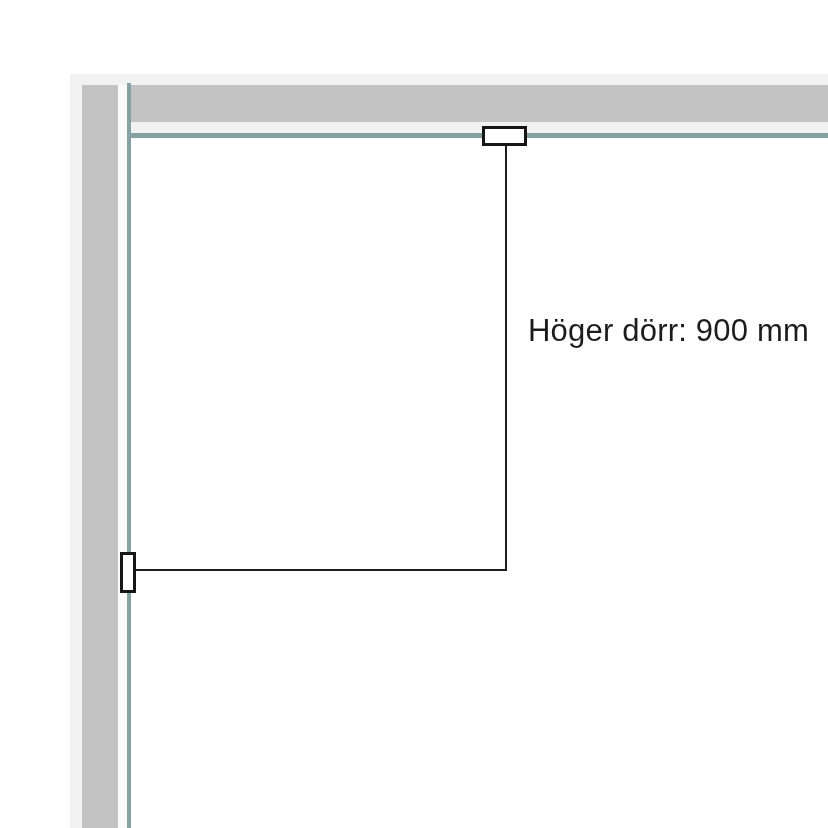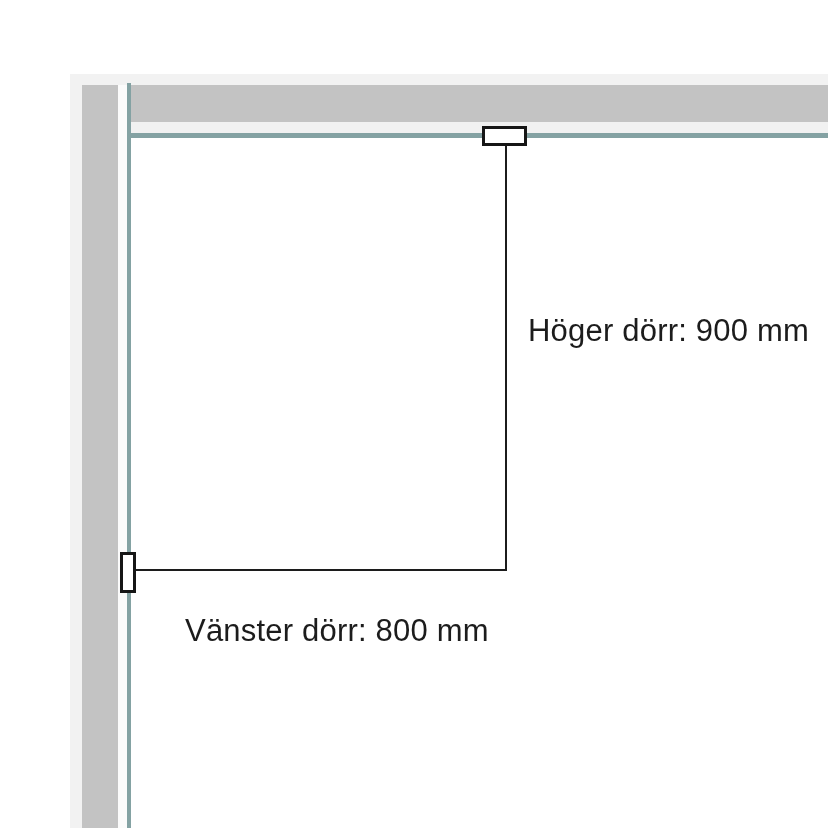--- a/index.html
+++ b/index.html
@@ -75,15 +75,14 @@
   <div class="abs teal-vertical" style="background-color: rgb(132, 162, 163);"></div>
   <div class="abs teal-horizontal" style="background-color: rgb(132, 162, 163);"></div>
 
   <div class="abs dim-vertical" style="background-color: rgb(28, 28, 28);"></div>
   <div class="abs dim-horizontal" style="background-color: rgb(28, 28, 28);"></div>
 
   <div class="abs marker marker-top" style="background-color: rgb(255, 255, 255); border-color: rgb(22, 22, 22);"></div>
   <div class="abs marker marker-left" style="background-color: rgb(255, 255, 255); border-color: rgb(22, 22, 22);"></div>
 
   <div class="abs dim-label label-right" style="color: rgb(28, 28, 28);">Höger dörr: 900 mm</div>
-  <div class="abs dim-label label-left" style="color: rgb(28, 28, 28);">Vänster dörr: 800 mm</div>
 
 </div>
 
 </body></html>

